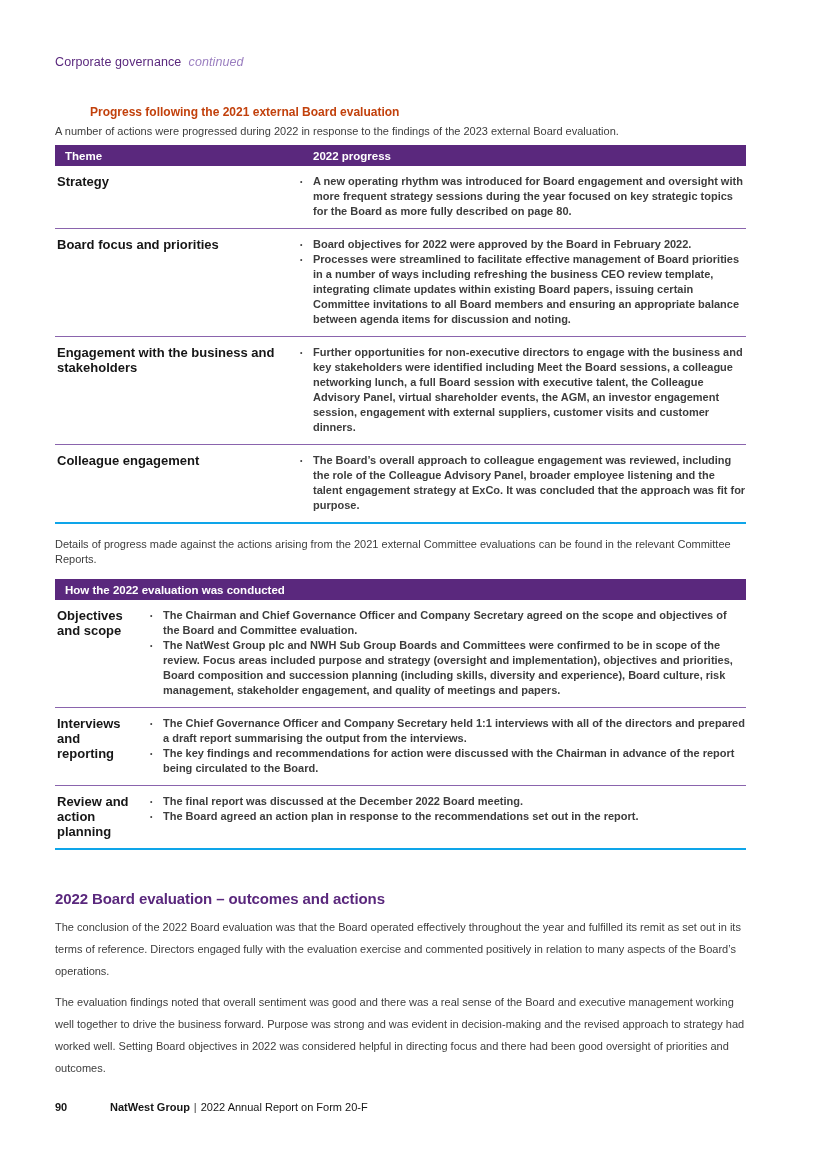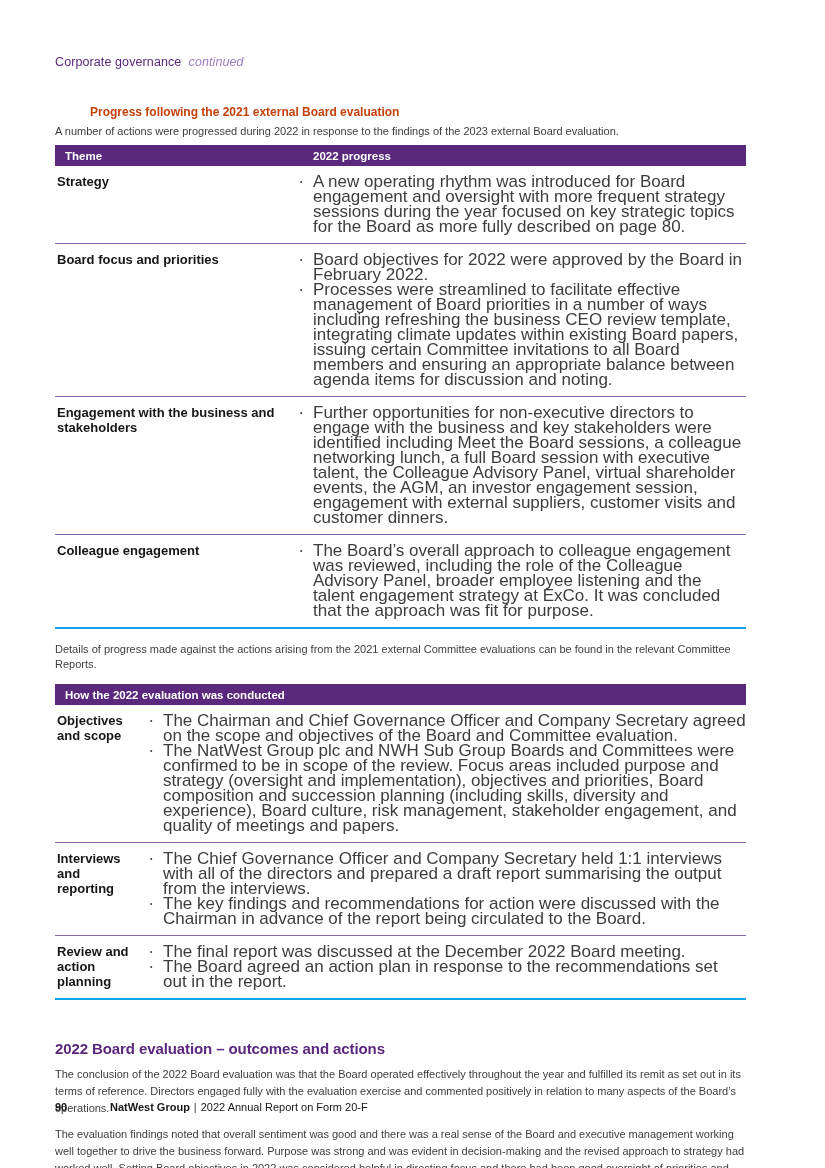--- a/index.html
+++ b/index.html
@@ -57,38 +57,38 @@
   }
   .bullets { }
   .bullet-line { display:flex; }
   .bullet-marker {
     width:15px; flex:0 0 15px;
     font-size:7px; line-height:15px; color:#3d3d3d;
     text-align:left; padding-left:2px;
   }
   .bullet-text {
     flex:1 1 auto;
-    font-size:17px; line-height:15px; color:#3d3d3d;
+    font-size:11px; line-height:15px; color:#3d3d3d;font-weight:bold;
   }
   .note {
     margin-top:13px;
     font-size:11px; line-height:15px; color:#3d3d3d;
   }
   .t2 { margin-top:12px; }
   .t2 .t-headbar { grid-template-columns:1fr; }
 
   
   .s3-heading {
     margin-top:40px;
     font-size:15px; font-weight:bold; color:#5A287D;
     letter-spacing:-0.1px;
   }
   .para {
     margin-top:9px;
-    font-size:11px; line-height:17px; color:#3d3d3d;
+    font-size:11px; line-height:22px; color:#3d3d3d;
   }
 
   
   .doc-footer {
     position:absolute; left:55px; top:1101px;
     font-size:11px; color:#161616;
     display:flex; align-items:baseline;
   }
   .doc-footer .page-num { font-weight:bold; width:55px; }
   .doc-footer .brand { font-weight:bold; }

